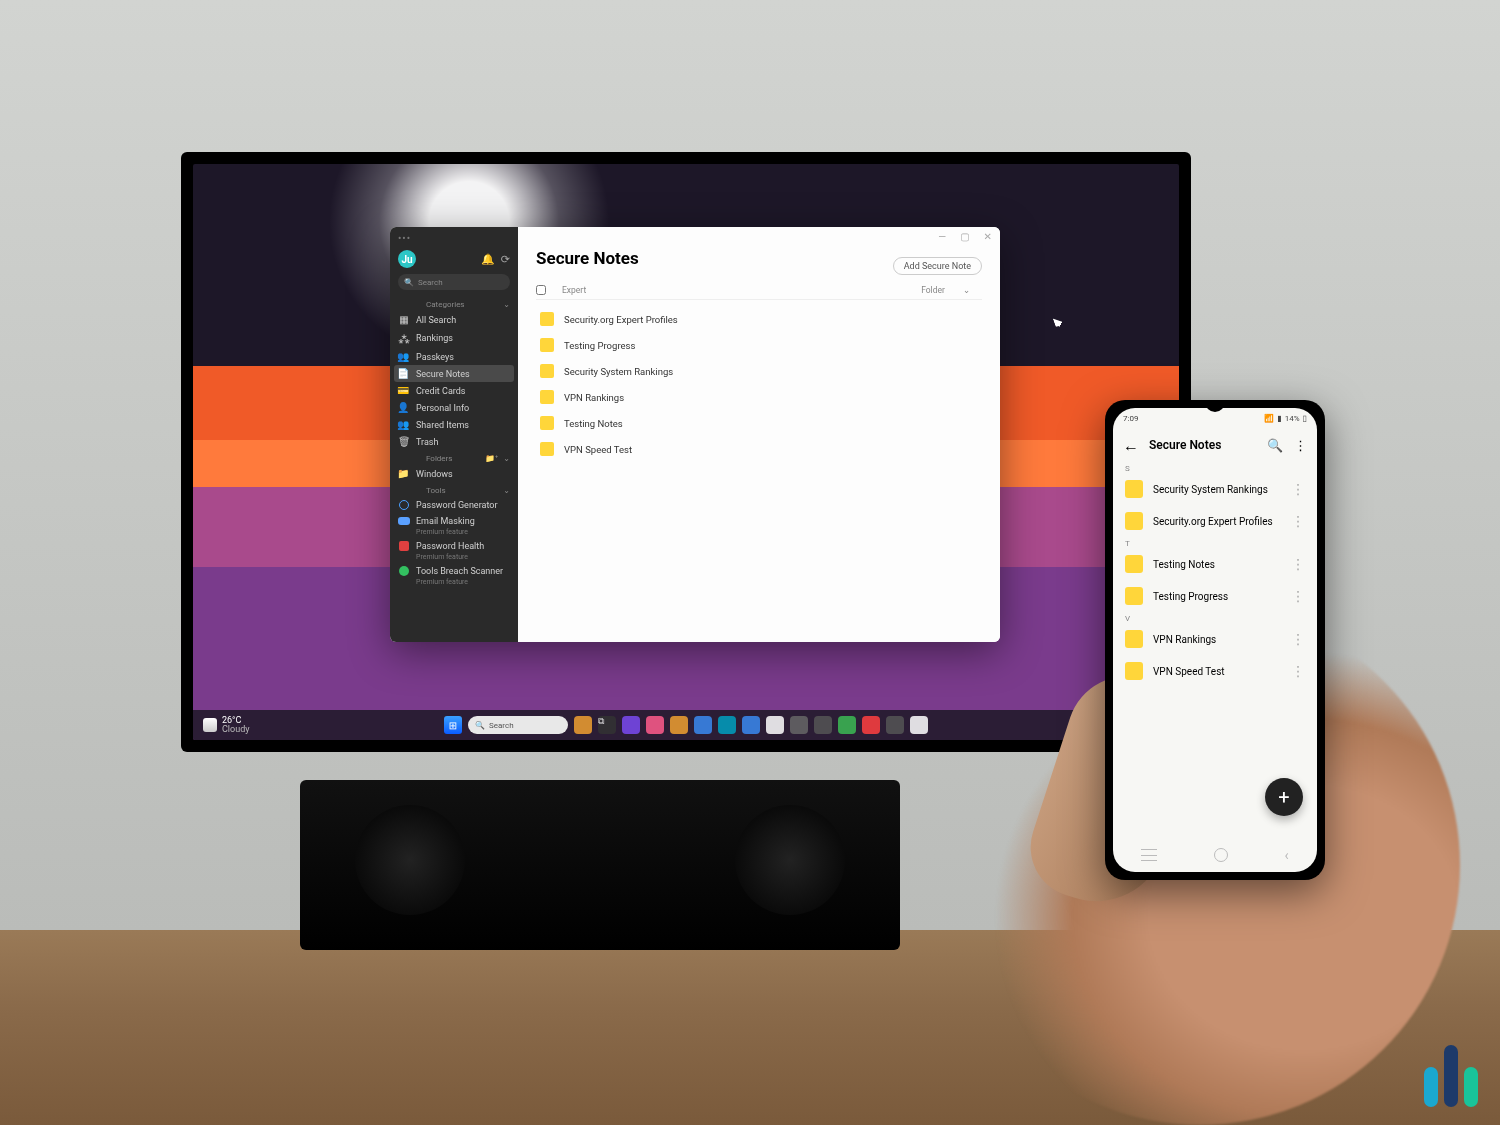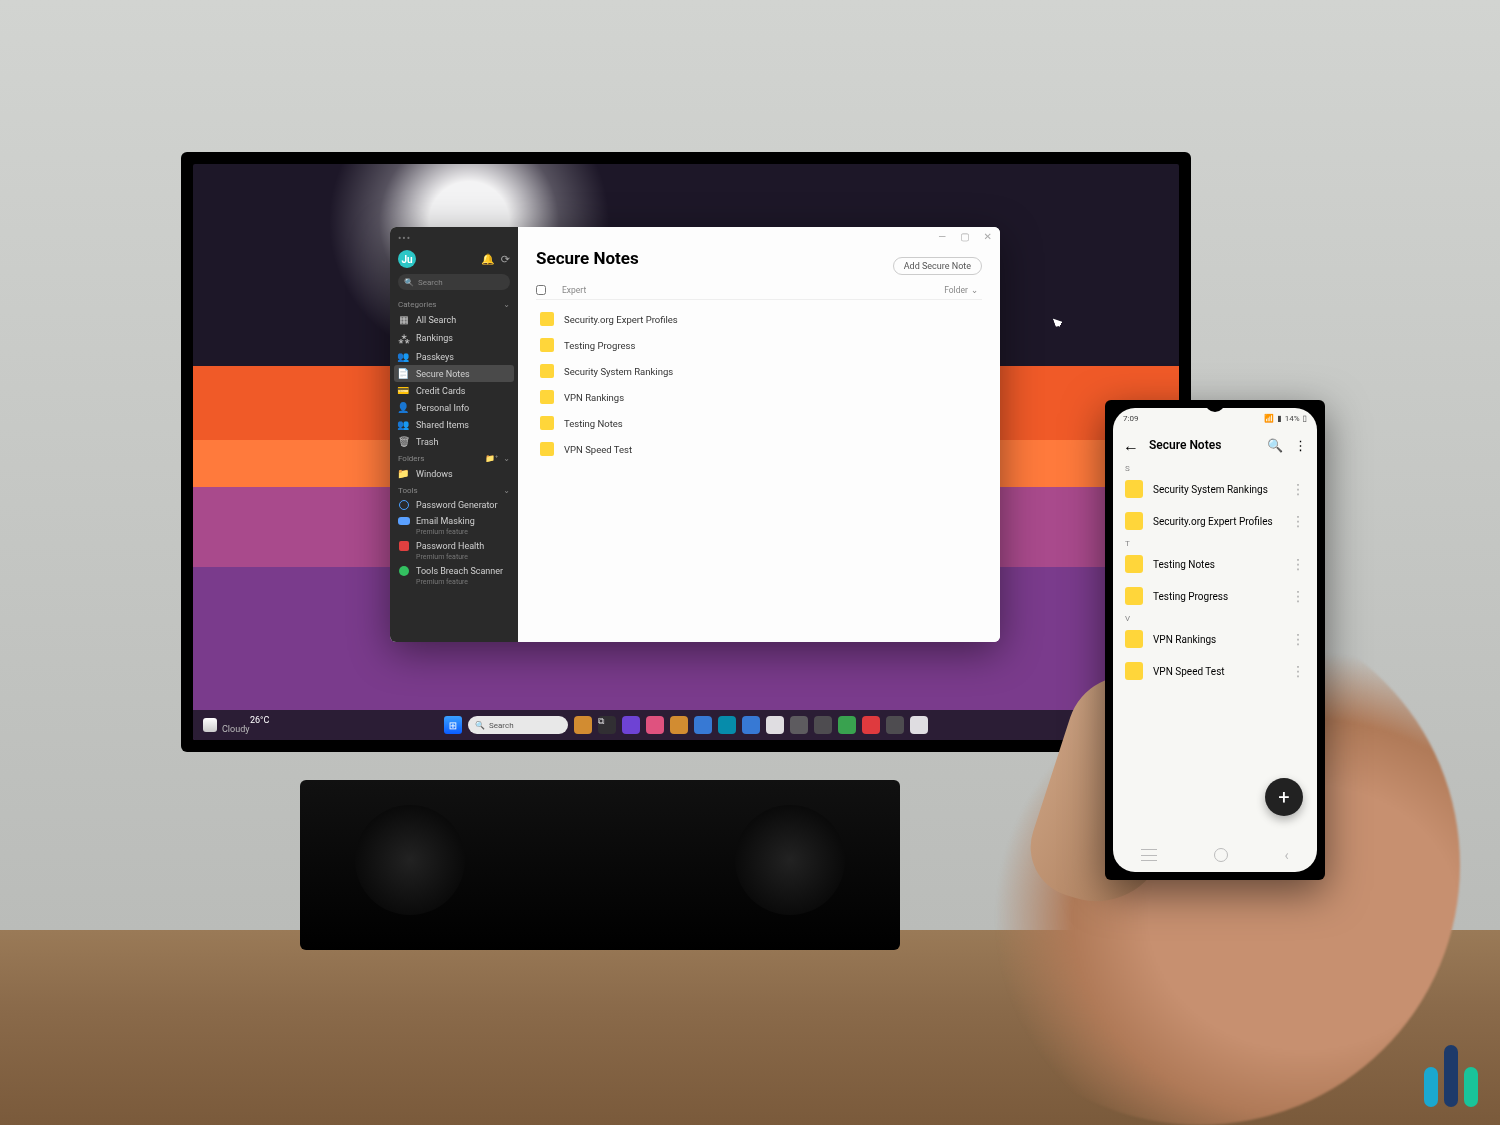--- a/index.html
+++ b/index.html
@@ -31,39 +31,39 @@
   .pm-sidebar { width:128px; flex:0 0 128px; background:#2a2a2a; color:#ddd; display:flex; flex-direction:column;
                 font-size:9px; overflow:hidden; }
   .pm-title-dots { padding:6px 8px 0; color:#777; font-size:10px; letter-spacing:1px; }
   .pm-toprow { display:flex; align-items:center; justify-content:space-between; padding:6px 8px 2px; }
   .avatar { width:18px; height:18px; border-radius:50%; background:#2cc6c6; color:#fff;
             display:flex; align-items:center; justify-content:center; font-size:10px; font-weight:bold;}
   .top-icons { display:flex; gap:6px; color:#aaa; }
   .top-icons span { font-size:11px; cursor:pointer; }
   .pm-search { margin:4px 8px 6px; background:#3a3a3a; border-radius:10px; height:16px;
                display:flex; align-items:center; padding:0 6px; color:#888; font-size:8px; gap:4px;}
-  .sec-hdr { display:flex; justify-content:space-between; padding:4px 8px 2px; color:#888; font-size:8px;}
+  .sec-hdr { display:flex; justify-content:space-between; padding:4px 8px 2px; color:#888; font-size:8px;margin-left:28px;}
   .side-item { display:flex; align-items:center; gap:6px; padding:3px 8px; font-size:9px; cursor:pointer; color:#d0d0d0;}
   .side-item.active { background:#4a4a4a; border-radius:3px; margin:0 4px; padding-left:4px;}
   .side-icon { width:12px; display:inline-flex; justify-content:center; font-size:10px; }
   .premium { color:#777; font-size:7px; margin:-1px 0 2px 26px; }
   .heart { width:10px; height:10px; background:#e04040; border-radius:2px; display:inline-block; position:relative;}
   .shield { width:10px; height:10px; background:#33c060; border-radius:50%; display:inline-block;}
   .blue-circle { width:10px; height:10px; border:1.4px solid #4aa0ff; border-radius:50%; display:inline-block;}
   .mask { width:12px; height:8px; background:#5aa0ff; border-radius:3px; display:inline-block;}
 
   .pm-main { flex:1; background:#fdfdfd; padding:14px 18px; display:flex; flex-direction:column; }
   .pm-head { display:flex; justify-content:space-between; align-items:center; margin-bottom:10px;}
   .pm-title { font-size:17px; font-weight:700; }
   .add-btn { font-size:9px; color:#555; border:1px solid #ccc; border-radius:12px; padding:3px 10px; cursor:pointer;margin-top:16px;}
   .pm-cols { display:flex; align-items:center; gap:10px; color:#888; font-size:8.5px; margin-bottom:6px;
              border-bottom:1px solid #eee; padding-bottom:4px;}
   .pm-cols input[type=checkbox]{ width:10px; height:10px; }
   .pm-cols .title-col{ flex:0 0 auto; margin-right:auto; margin-left:6px;}
-  .pm-cols .folder-col{ margin-right:4px; display:flex; align-items:center; gap:3px; cursor:pointer;}
+  .pm-cols .folder-col{ margin-right:12px; display:flex; align-items:center; gap:18px; cursor:pointer;}
   .note-row { display:flex; align-items:center; gap:10px; padding:6px 4px; font-size:9.5px; color:#333; cursor:pointer;}
   .note-icon { width:14px; height:14px; background:#ffd63a; border-radius:2px; position:relative; flex:none;}
 
   .win-controls { position:absolute; right:6px; top:-57px; display:flex; gap:14px; color:#aaa; font-size:10px;} 
   .pm-window .win-controls { position:absolute; top:4px; right:8px; }
 
   
   .taskbar { position:absolute; left:0; right:0; bottom:0; height:30px;
              background:rgba(20,20,28,.78); display:flex; align-items:center; color:#fff; font-size:9px;}
   .weather { display:flex; align-items:center; gap:5px; padding:0 10px;}
@@ -79,21 +79,21 @@
   .tb-icon.c4{background:#3a8af0}.tb-icon.c5{background:#00a0c0}.tb-icon.c6{background:#3cba54}
   .tb-icon.c7{background:#666}.tb-icon.c8{background:#555}.tb-icon.c9{background:#ff4040}
   .tb-icon.c10{background:#fff}
 
   .cursor-arrow { position:absolute; left:862px; top:152px; width:12px; height:16px;
                   background:linear-gradient(135deg,#fff 50%, transparent 50%); transform:rotate(-20deg);
                   clip-path:polygon(0 0, 100% 60%, 45% 60%, 60% 100%, 40% 100%, 30% 58%, 0 55%);}
 
   
   .phone { position:absolute; right:175px; top:400px; width:220px; height:480px;
-           background:#000; border-radius:6px; padding:25px 8px; box-shadow:0 12px 40px rgba(0,0,0,.5);}
+           background:#000; border-radius:20px; padding:25px 8px; box-shadow:0 12px 40px rgba(0,0,0,.5);}
   .phone-screen { position:absolute; inset:8px; background:#f7f7f4; border-radius:22px; overflow:hidden;
                   display:flex; flex-direction:column; }
   .notch { position:absolute; top:0; left:50%; transform:translateX(-50%); width:20px; height:12px;
            background:#000; border-radius:0 0 12px 12px; z-index:3;}
   .statusbar { height:20px; display:flex; justify-content:space-between; align-items:center;
                padding:0 10px; font-size:8px; color:#444;}
   .appbar { height:34px; display:flex; align-items:center; padding:0 10px; gap:10px;}
   .appbar .back { font-size:16px; cursor:pointer; }
   .appbar .title { font-weight:600; font-size:12px; flex:1;}
   .appbar .aicon { font-size:13px; cursor:pointer; }
@@ -278,21 +278,21 @@
           </div>
       </main>
     </div>
 
     <div class="cursor-arrow"></div>
 
     <div class="taskbar">
       <div class="weather">
         <div class="weather-icon"></div>
         <div>
-          <div style="line-height:9px;margin-left:28px;">26°C</div>
+          <div style="line-height:9px;">26°C</div>
           <div style="line-height:9px;color:#bbb;">Cloudy</div>
         </div>
       </div>
       <div class="tb-center">
         <div class="tb-btn start">⊞</div>
         <div class="tb-search">
           <span>🔍</span>
           <span>Search</span>
         </div>
         <div class="tb-icon c1"></div>

